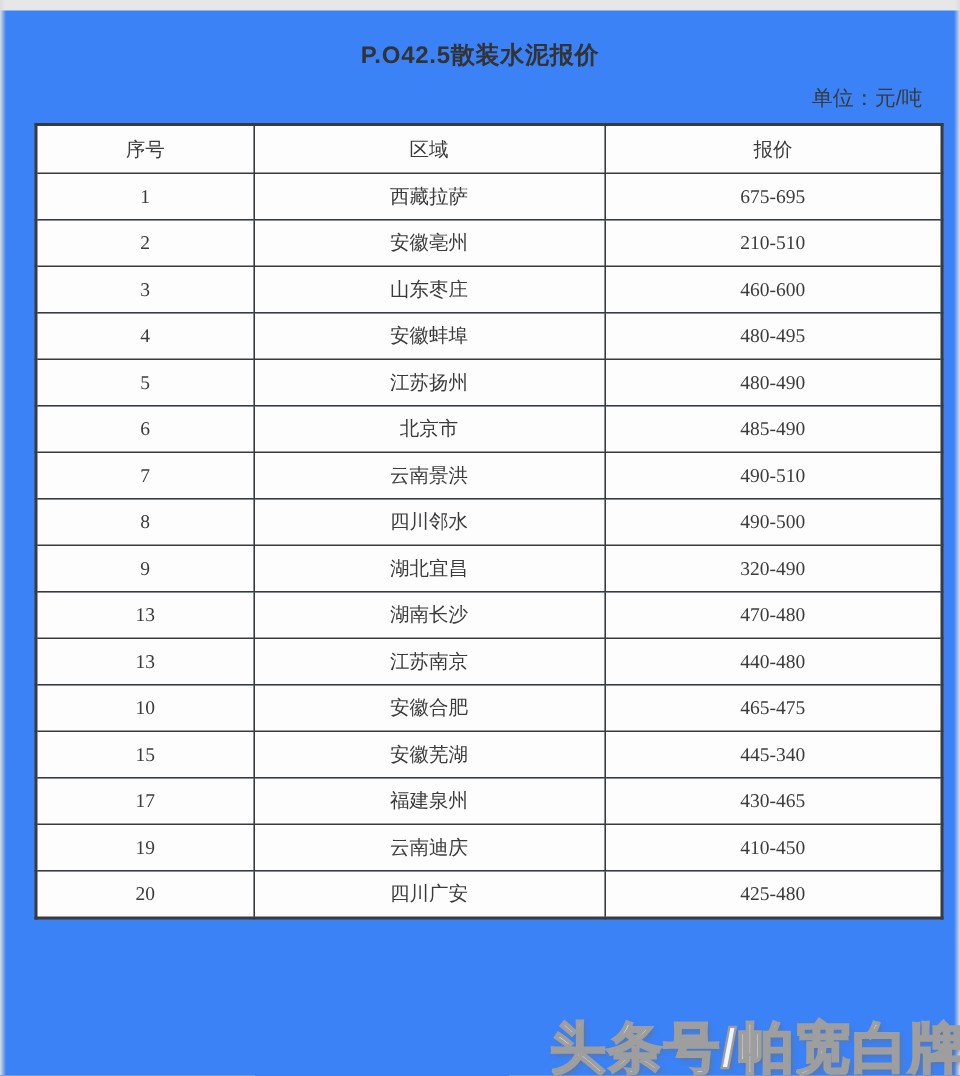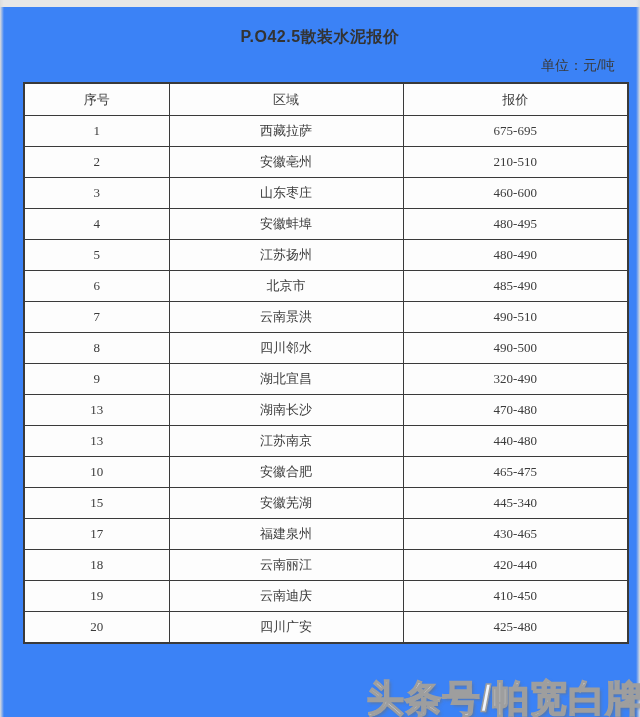--- a/index.html
+++ b/index.html
@@ -180,25 +180,20 @@
           <td>15</td>
           <td>安徽芜湖</td>
           <td>445-340</td>
         </tr>
         <tr>
           <td>17</td>
           <td>福建泉州</td>
           <td>430-465</td>
         </tr>
         <tr>
-          <td>18</td>
-          <td>云南丽江</td>
-          <td>420-440</td>
-        </tr>
-        <tr>
           <td>19</td>
           <td>云南迪庆</td>
           <td>410-450</td>
         </tr>
         <tr>
           <td>20</td>
           <td>四川广安</td>
           <td>425-480</td>
         </tr>
       </tbody>

